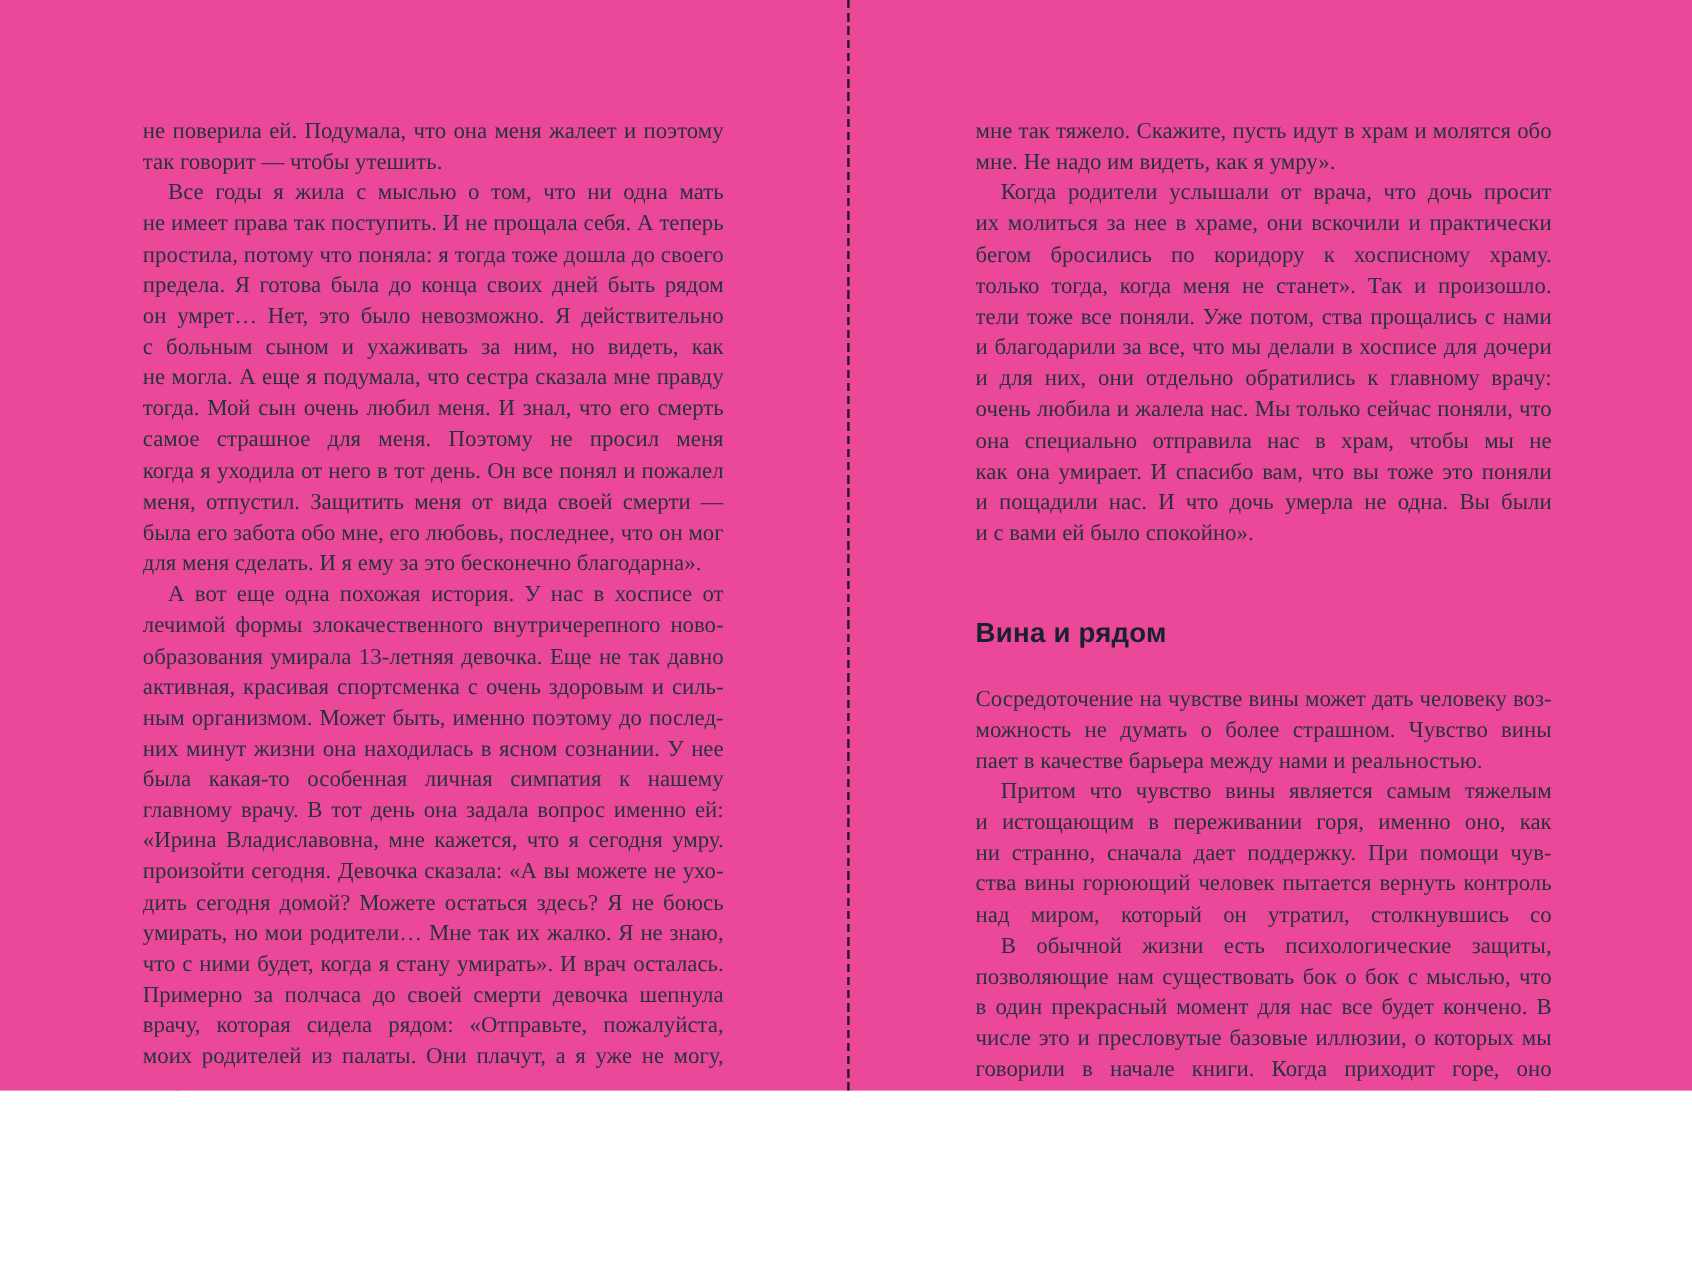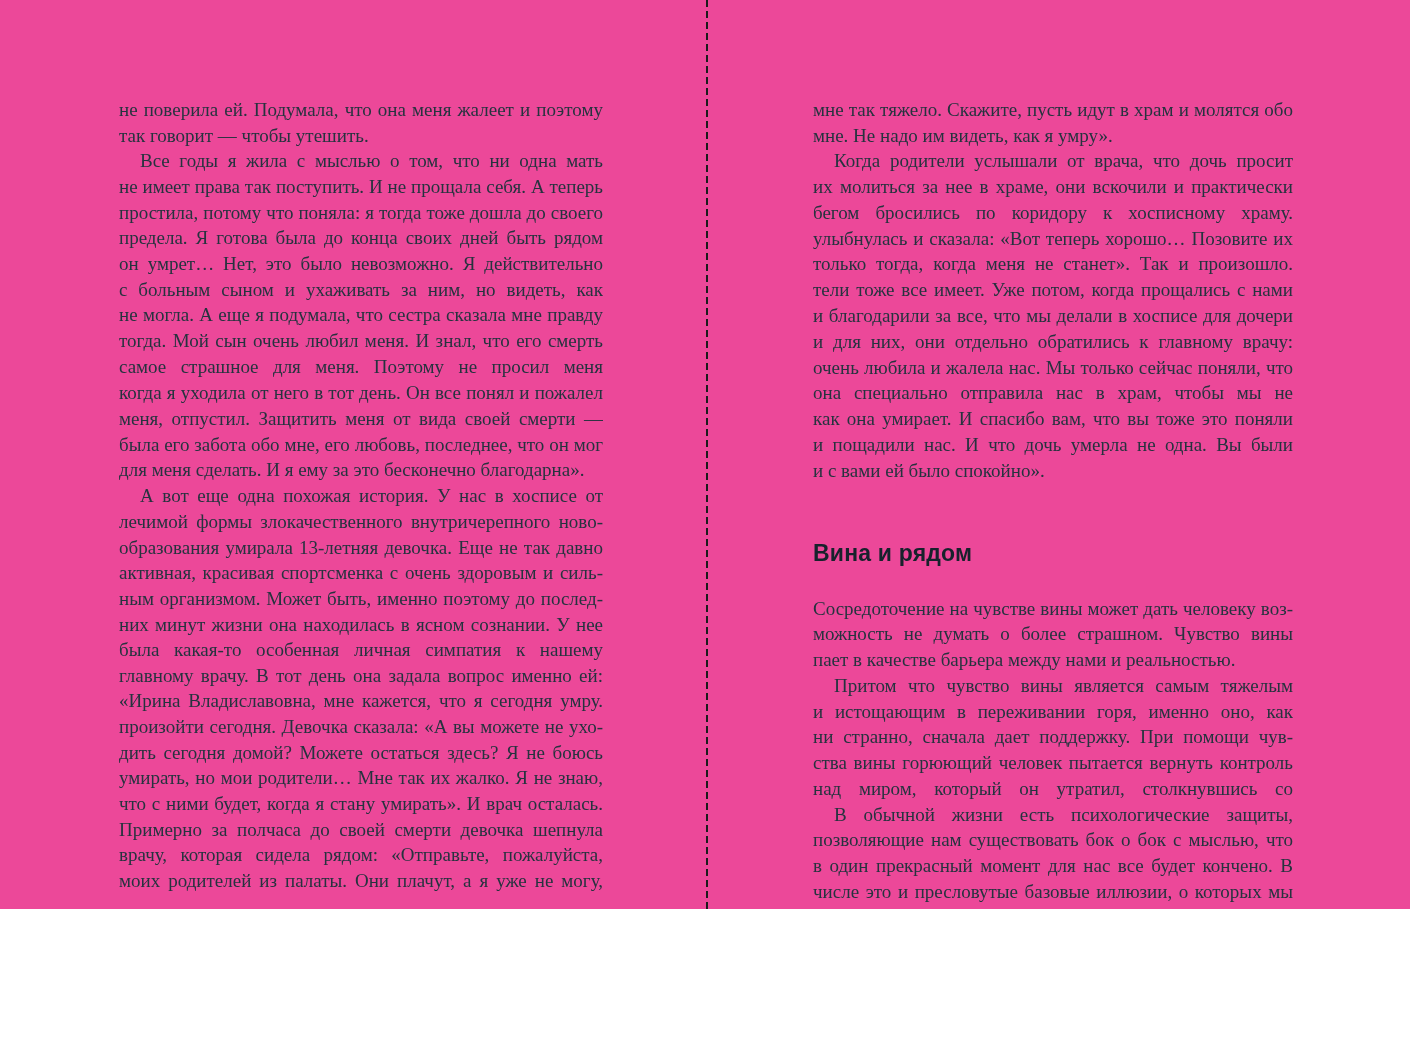--- a/index.html
+++ b/index.html
@@ -132,23 +132,22 @@
 
   <div class="text-col right" id="right-blocks">
       <div class="para">
         <div class="line">мне так тяжело. Скажите, пусть идут в храм и молятся обо</div>
         <div class="line para-end">мне. Не надо им видеть, как я умру».</div>
       </div>
       <div class="para">
         <div class="line indent">Когда родители услышали от врача, что дочь просит</div>
         <div class="line">их молиться за нее в храме, они вскочили и практически</div>
         <div class="line">бегом бросились по коридору к хосписному храму. Девочка</div>
-        <div class="line">улыбнулась и сказала: «Вот теперь хорошо… Позовите их</div>
         <div class="line">только тогда, когда меня не станет». Так и произошло. Роди-</div>
-        <div class="line">тели тоже все имеет. Уже потом, когда прощались с нами</div>
+        <div class="line">тели тоже все поняли. Уже потом, ства прощались с нами</div>
         <div class="line">и благодарили за все, что мы делали в хосписе для дочери</div>
         <div class="line">и для них, они отдельно обратились к главному врачу: «Дочь</div>
         <div class="line">очень любила и жалела нас. Мы только сейчас поняли, что</div>
         <div class="line">она специально отправила нас в храм, чтобы мы не видели,</div>
         <div class="line">как она умирает. И спасибо вам, что вы тоже это поняли</div>
         <div class="line">и пощадили нас. И что дочь умерла не одна. Вы были рядом,</div>
         <div class="line para-end">и с вами ей было спокойно».</div>
       </div>
       <h2 class="section-heading">Вина и рядом</h2>
       <div class="para">

